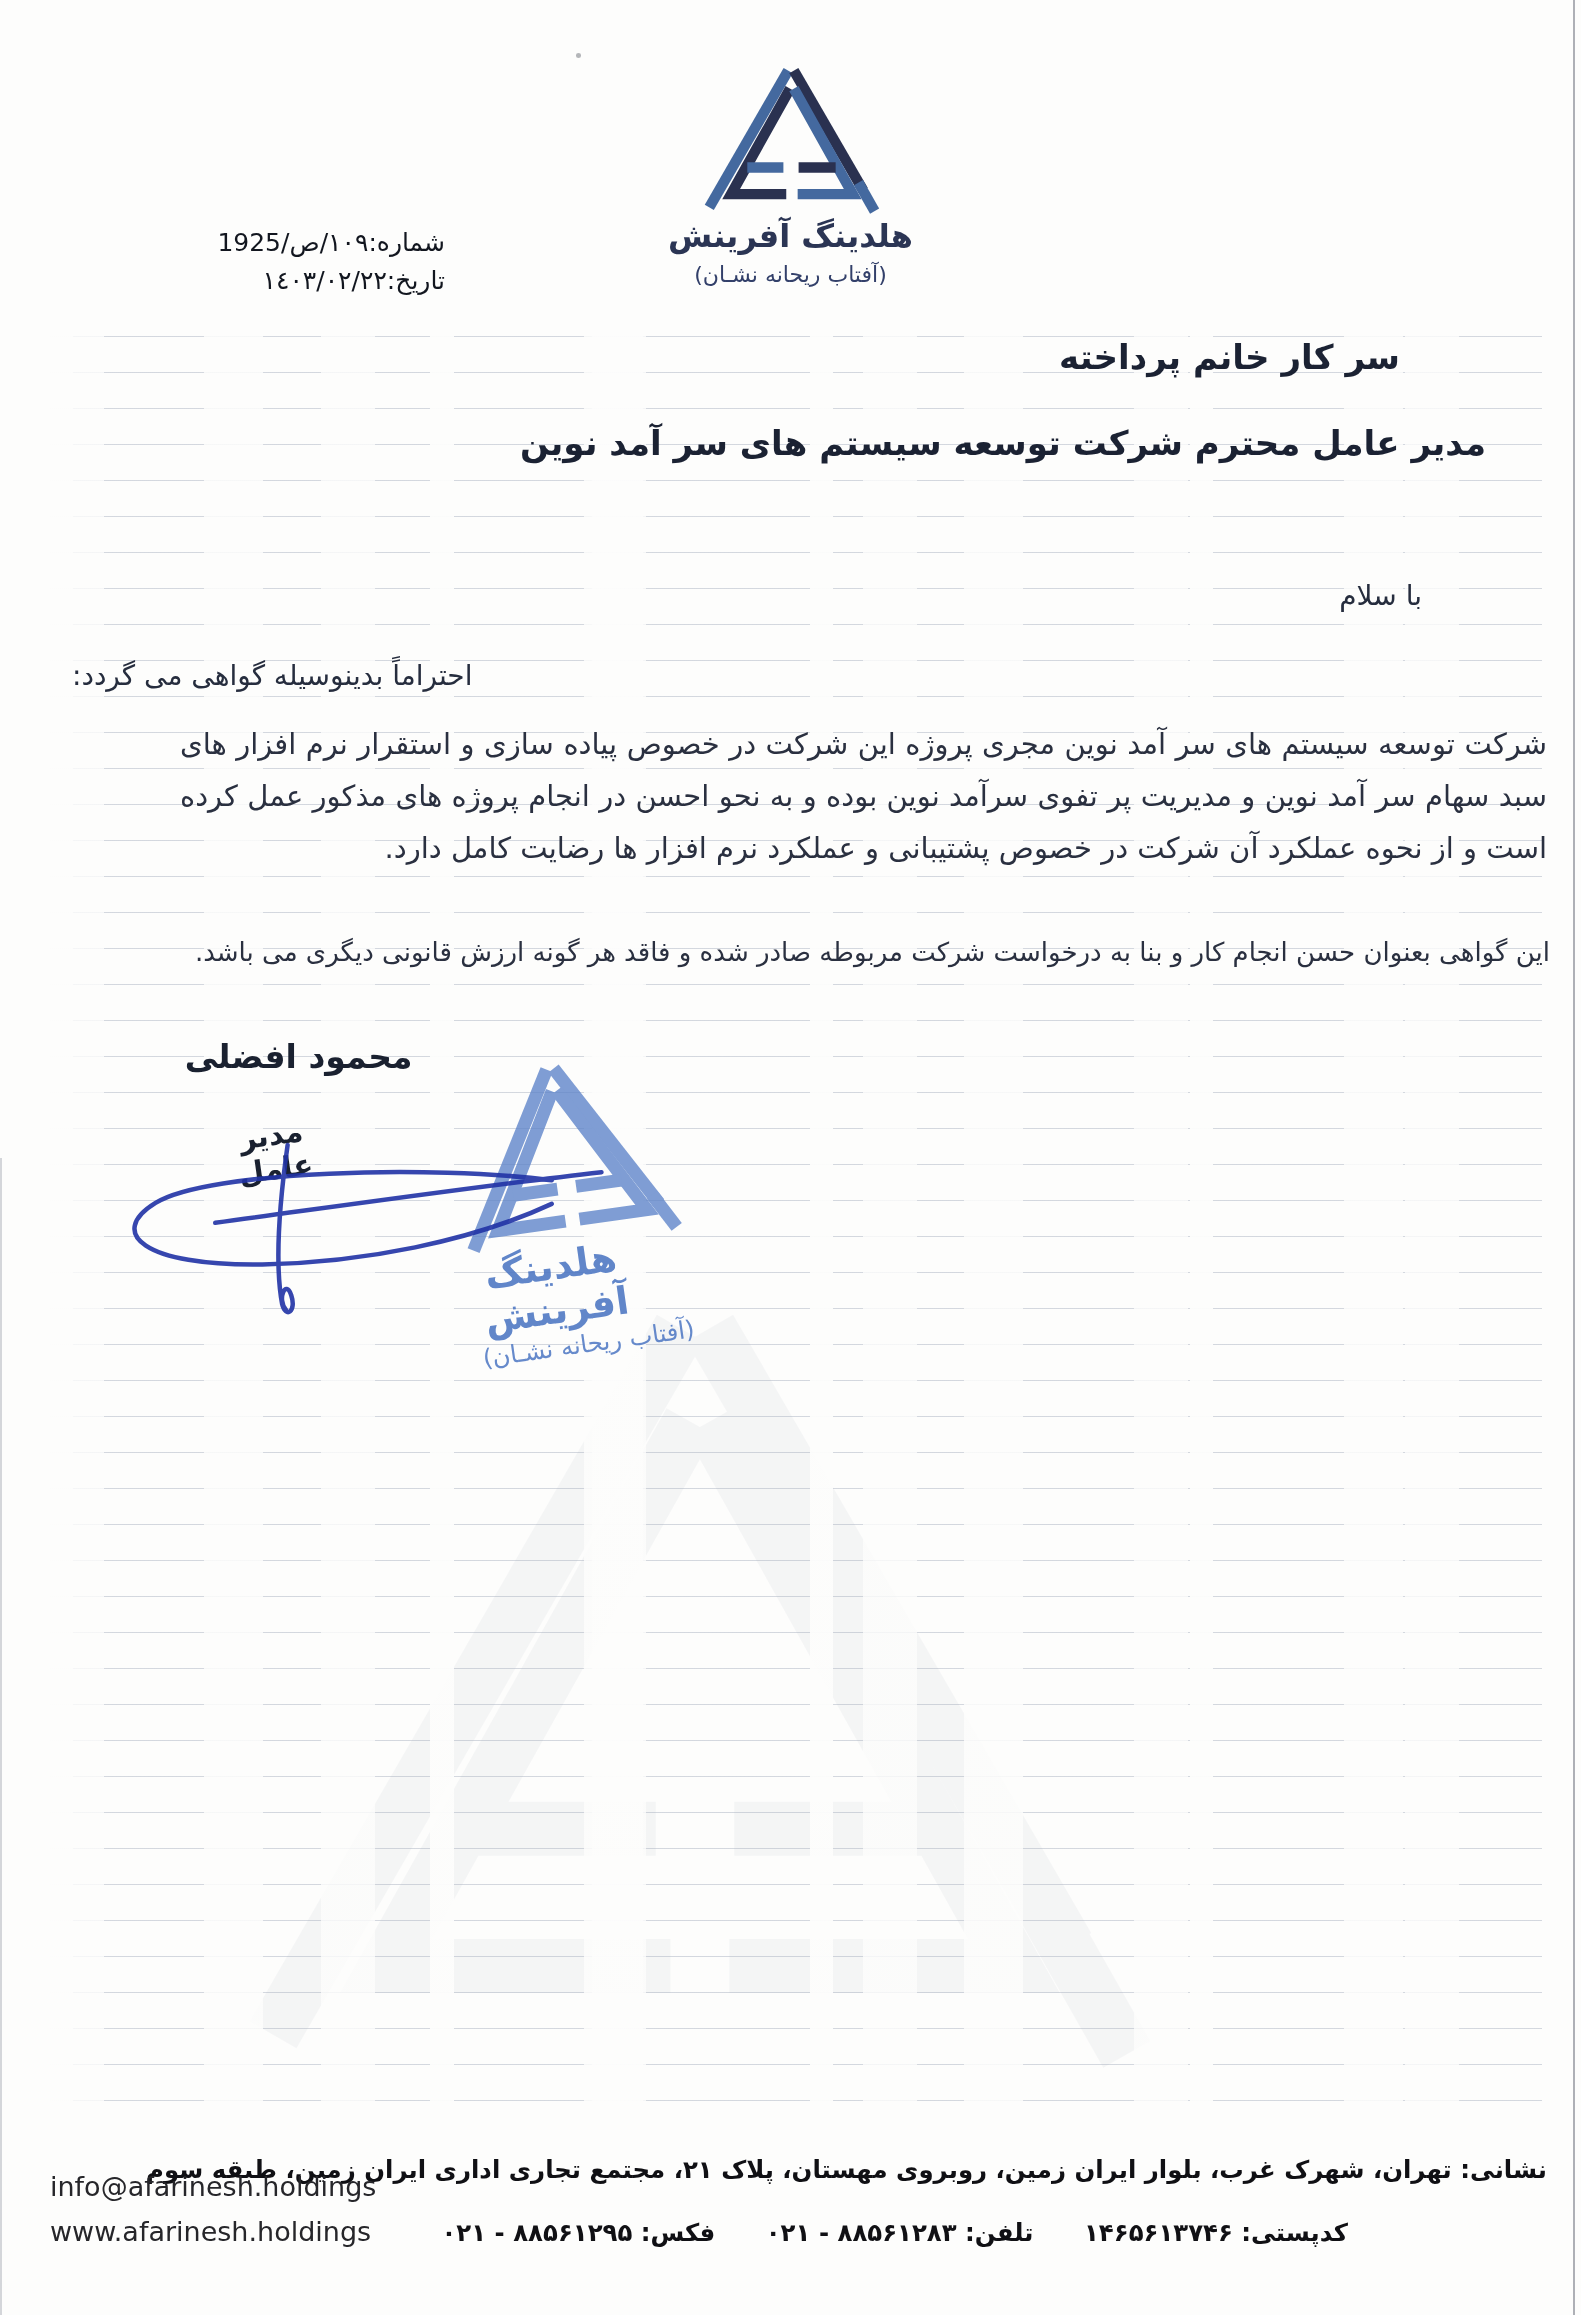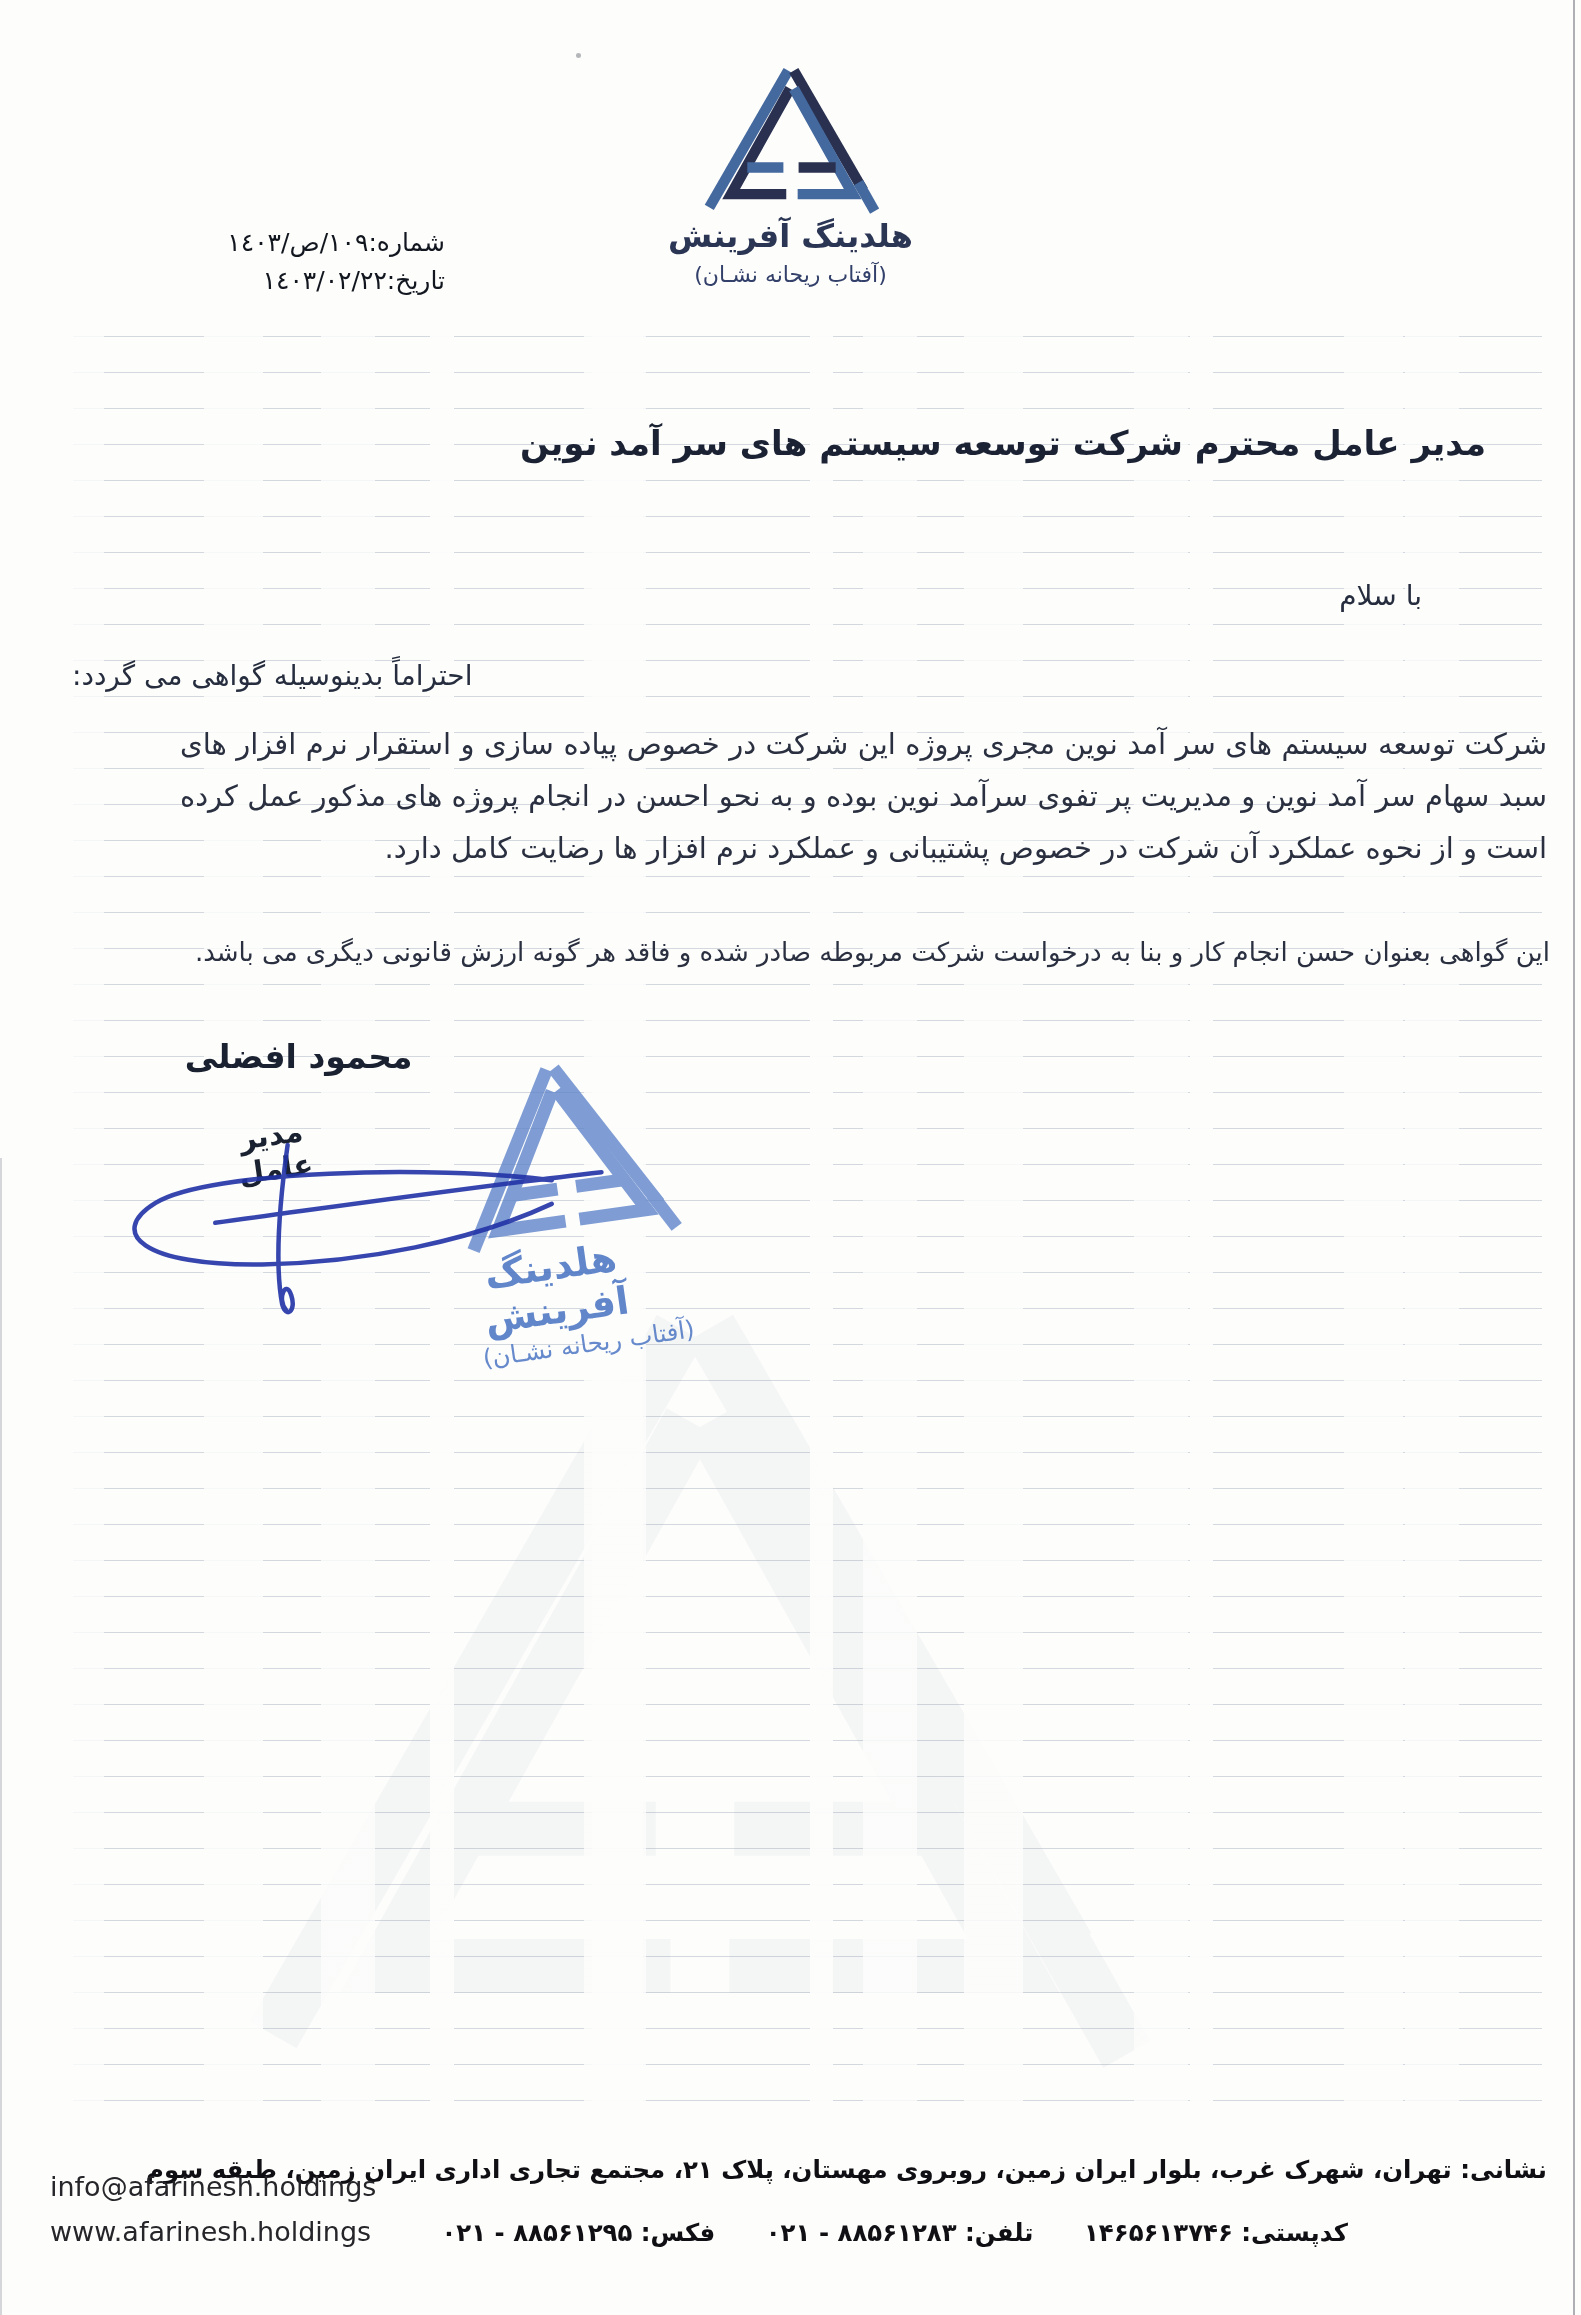--- a/index.html
+++ b/index.html
@@ -81,24 +81,25 @@
       <use href="#afarinesh-logo"></use>
     </svg>
 
   <svg class="logo" viewBox="0 0 200 160">
       <use href="#afarinesh-logo"></use>
     </svg>
   <div class="company-name">هلدینگ آفرینش</div>
   <div class="company-sub">(آفتاب ریحانه نشـان)</div>
 
   <div class="refblock">
-    <div>شماره:١٠٩/ص/١٤٠٣</div>
+    <div>شماره:١٠٩/ص/1925</div>
     <div>تاریخ:١٤٠٣/٠٢/٢٢</div>
   </div>
 
+  <div class="recipient1">سر کار خانم پرداخته</div>
   <div class="recipient2">مدیر عامل محترم شرکت توسعه سیستم های سر آمد نوین</div>
   <div class="salutation">با سلام</div>
   <div class="intro">احتراماً بدینوسیله گواهی می گردد:</div>
   <div class="para1">شرکت توسعه سیستم های سر آمد نوین مجری پروژه این شرکت در خصوص پیاده سازی و استقرار نرم افزار های سبد سهام سر آمد نوین و مدیریت پر تفوی سرآمد نوین بوده و به نحو احسن در انجام پروژه های مذکور عمل کرده است و از نحوه عملکرد آن شرکت در خصوص پشتیبانی و عملکرد نرم افزار ها رضایت کامل دارد.</div>
   <div class="para2">این گواهی بعنوان حسن انجام کار و بنا به درخواست شرکت مربوطه صادر شده و فاقد هر گونه ارزش قانونی دیگری می باشد.</div>
 
   <div class="sig-name">محمود افضلی</div>
   <div class="sig-title">مدیر عامل</div>
 
   <div class="stamp">

